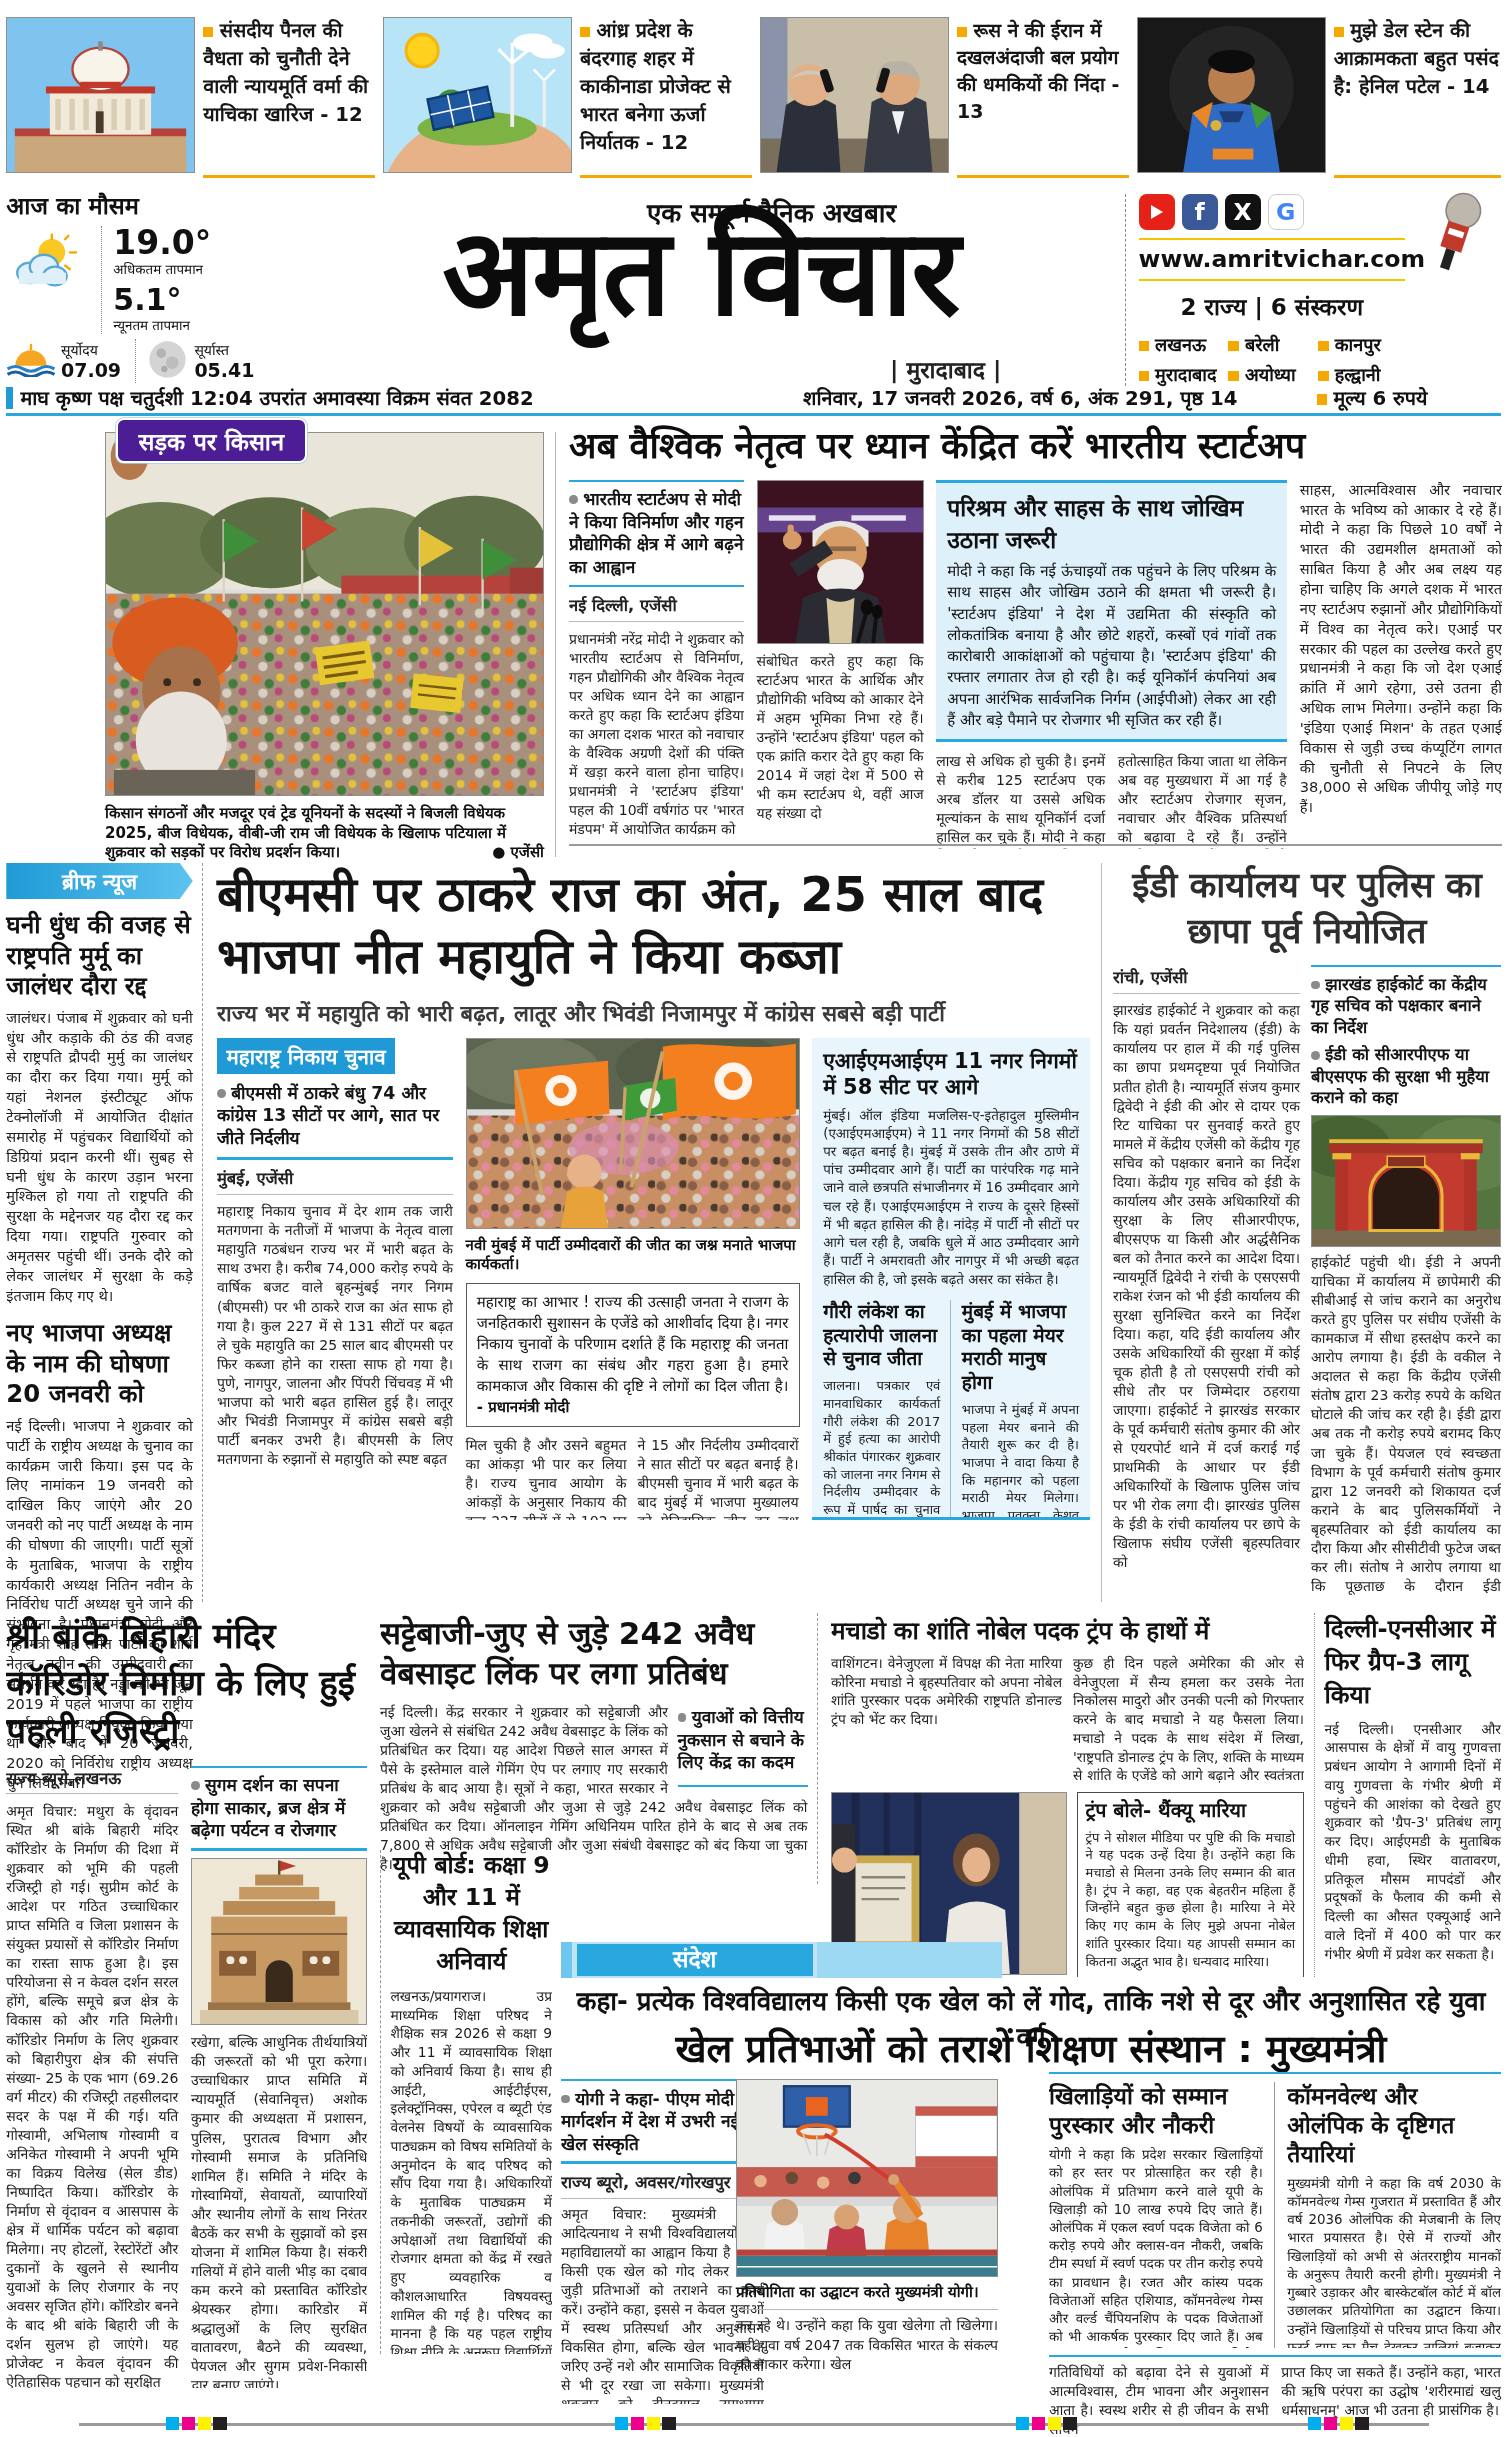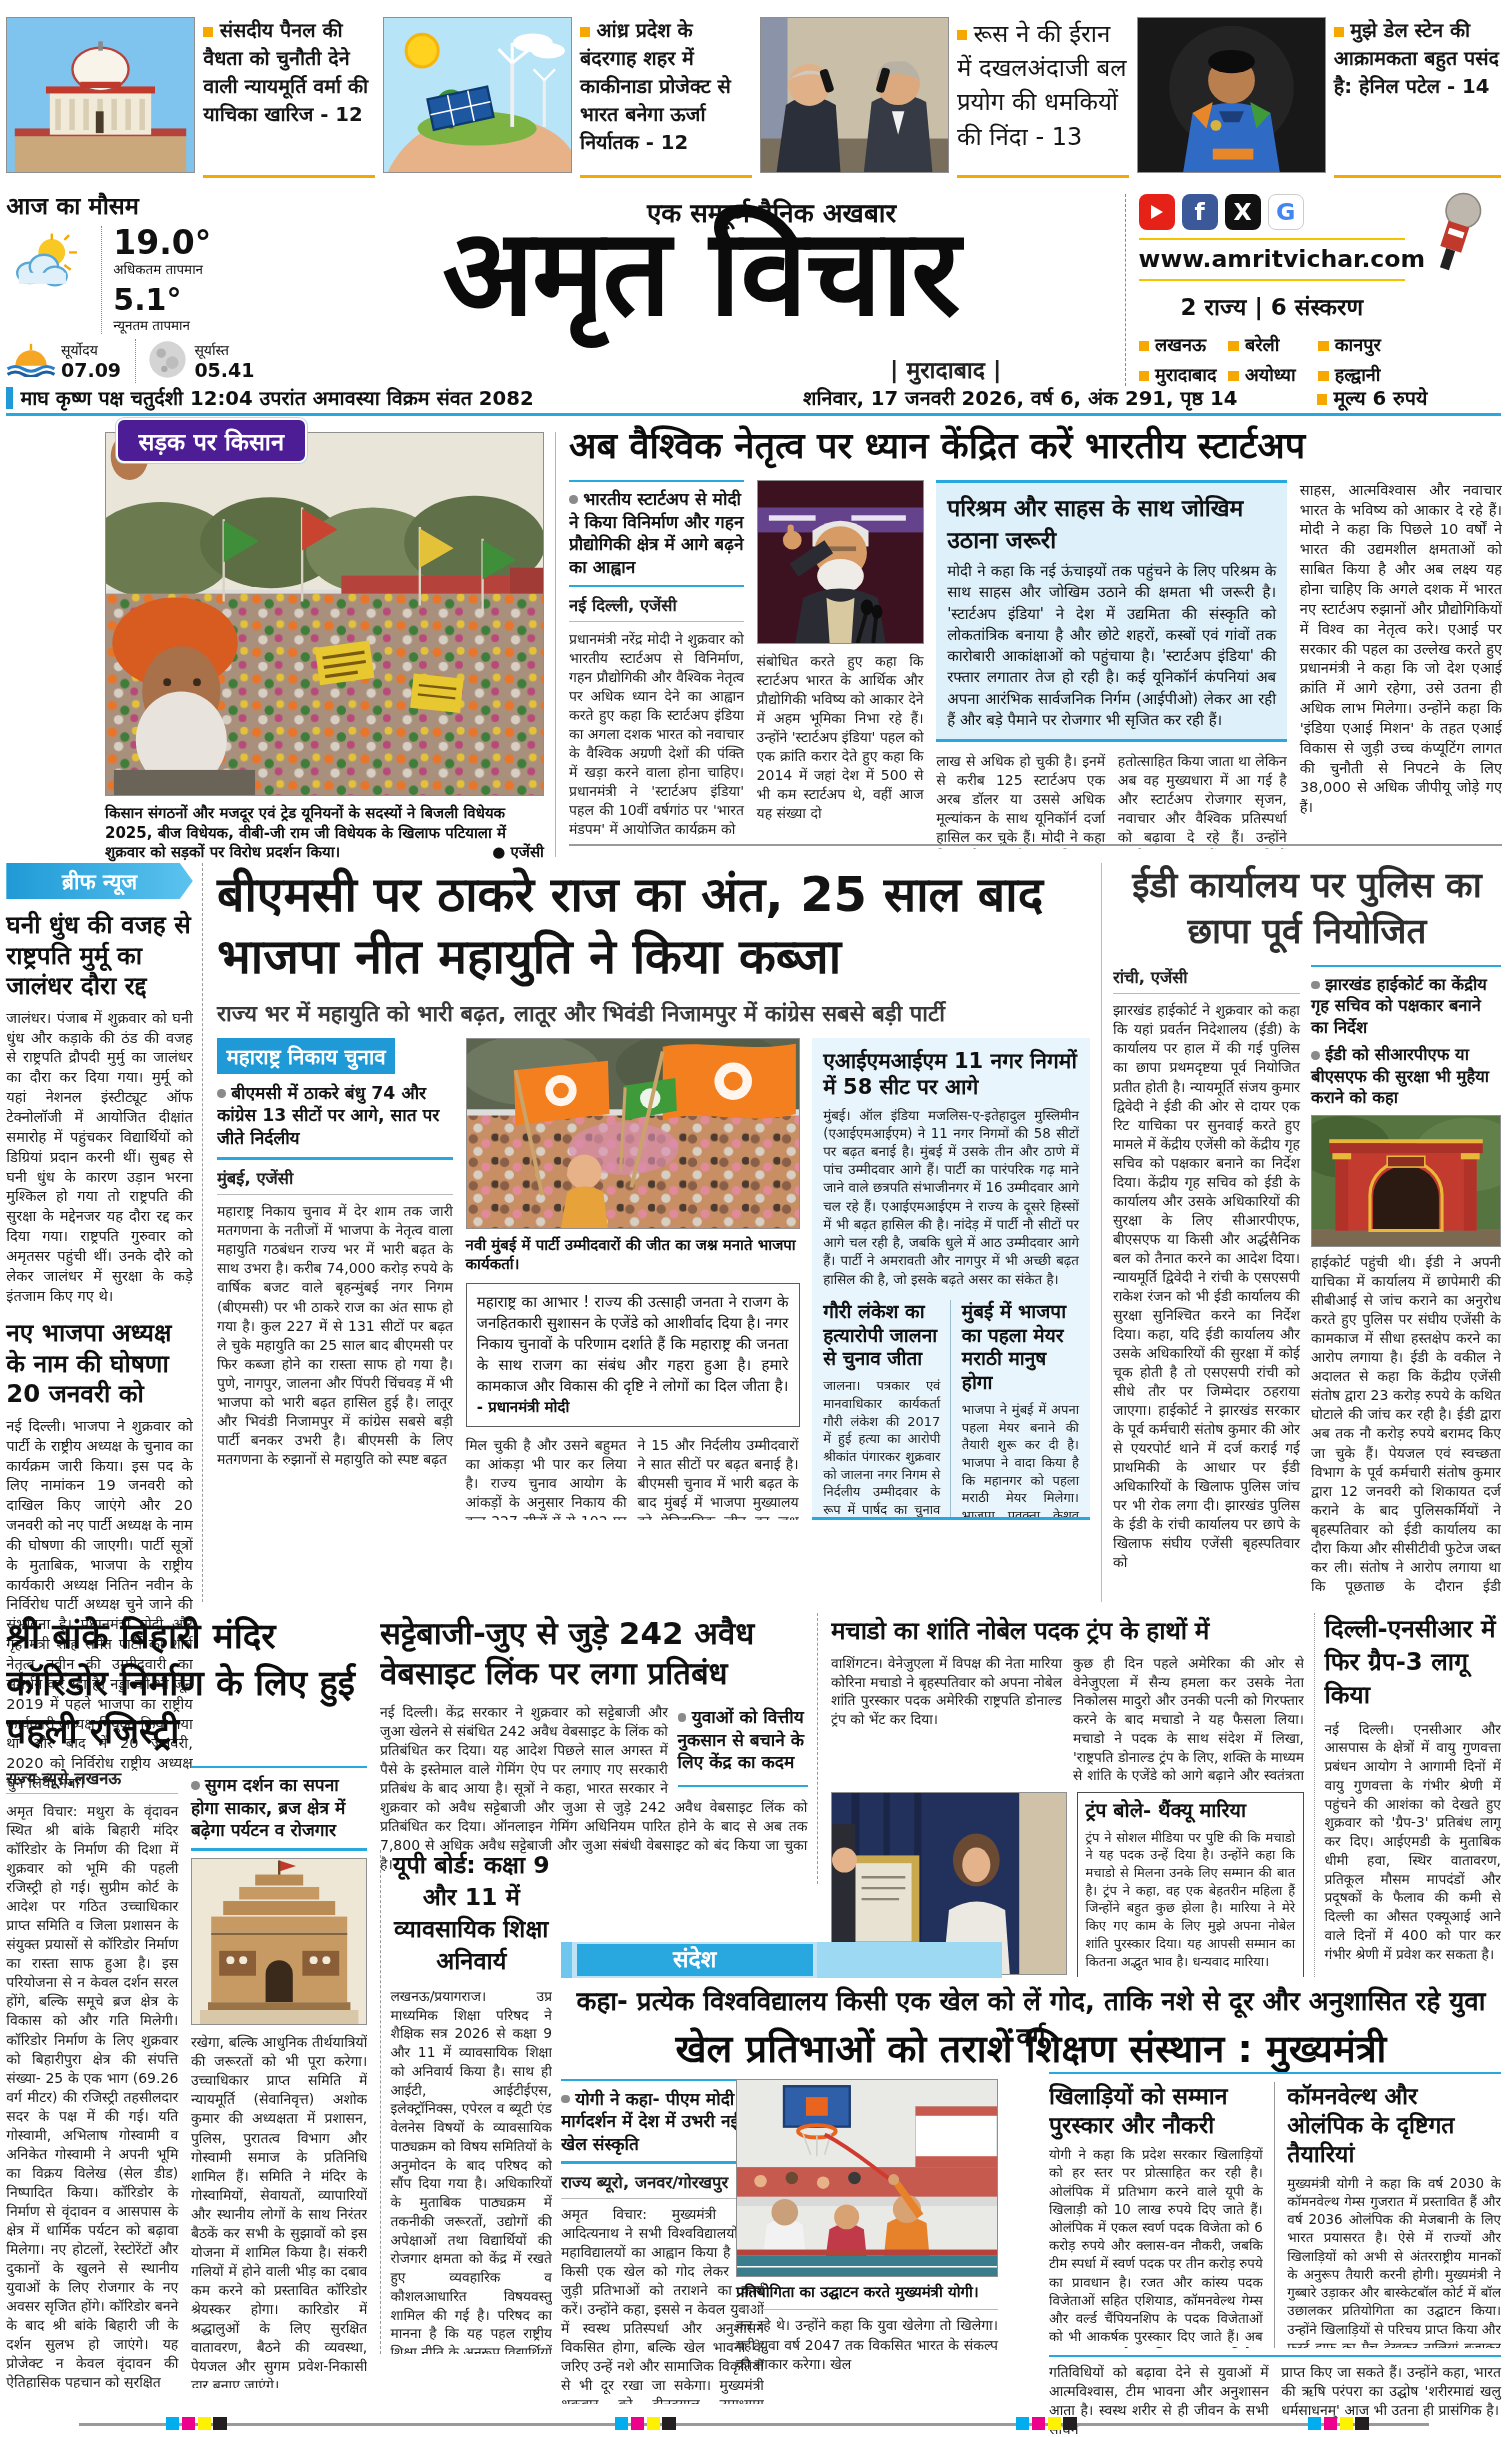--- a/index.html
+++ b/index.html
@@ -105,21 +105,21 @@
             <path d="M132,198 L142,108 Q176,88 212,108 L220,198 Z" fill="#353a45"></path>
             <circle cx="176" cy="84" r="28" fill="#dca97f"></circle>
             <path d="M148,80 Q150,60 166,56 L186,56 Q200,62 204,80 Q176,64 148,80 Z" fill="#b8b2a4"></path>
             <g transform="rotate(16 156 84)">
               <rect x="150" y="64" width="11" height="32" rx="4" fill="#151515"></rect>
             </g>
             <path d="M168,120 L184,120 L176,150 Z" fill="#f2f2f2"></path>
           </svg>
       </div>
       <div style="flex:1;border-bottom:3.2px solid #f5a800;padding-bottom:4.7px">
-        <div style="font-size:24px;font-weight:400;line-height:1.42;color:#161616"><span class="osq"></span><span>रूस ने की ईरान में दखलअंदाजी बल प्रयोग की धमकियों की निंदा</span> <span>- 13</span></div>
+        <div style="font-size:19px;font-weight:700;line-height:1.42;color:#161616"><span class="osq"></span><span>रूस ने की ईरान में दखलअंदाजी बल प्रयोग की धमकियों की निंदा</span> <span>- 13</span></div>
       </div>
     </div>
 
     <div style="display:flex;width:364px;gap:7.9px">
       <div class="photo" style="width:189px;height:156px">
         <svg viewBox="0 0 240 198" preserveAspectRatio="none">
             <rect width="240" height="198" fill="#181818"></rect>
             <circle cx="120" cy="90" r="80" fill="#242424"></circle>
             <path d="M58,198 L70,122 Q120,96 170,122 L182,198 Z" fill="#2f6bc4"></path>
             <path d="M70,122 L96,108 L88,142 Z" fill="#e8862a"></path>
@@ -556,21 +556,21 @@
     <span style="width:11px;height:100%;background:#6fc6ee;margin-right:4.7px"></span>
     <span class="tabcyan" style="flex:0 0 236px;font-size:23px;line-height:31.5px;background:#29a8e0">संदेश</span>
     <span style="flex:1;height:100%;background:#9ed9f4;margin-left:4.7px"></span>
   </div>
   <div class="abs" style="left:561px;top:2021px;width:940px;font-size:38px;font-weight:800;text-align:center;white-space:nowrap;color:#0c0c0c">खेल प्रतिभाओं को तराशें शिक्षण संस्थान : मुख्यमंत्री</div>
 
   <div class="abs clip" style="left:561px;top:2079px;width:203px;height:325px">
     <div class="cyr"></div>
     <div class="bullhead" style="margin:6.3px 0"><span class="bdot"></span><span>योगी ने कहा- पीएम मोदी के मार्गदर्शन में देश में उभरी नई खेल संस्कृति</span></div>
     <div class="cyr"></div>
-    <div class="dl" style="margin:6.3px 0 4.7px">राज्य ब्यूरो, जनवर/गोरखपुर</div>
+    <div class="dl" style="margin:6.3px 0 4.7px">राज्य ब्यूरो, अवसर/गोरखपुर</div>
     <div class="gr"></div>
     <div class="bt" style="margin-top:6.3px">अमृत विचार: मुख्यमंत्री योगी आदित्यनाथ ने सभी विश्वविद्यालयों और महाविद्यालयों का आह्वान किया है कि वे किसी एक खेल को गोद लेकर उससे जुड़ी प्रतिभाओं को तराशने का कार्य करें। उन्होंने कहा, इससे न केवल युवाओं में स्वस्थ प्रतिस्पर्धा और अनुशासन विकसित होगा, बल्कि खेल भावना के जरिए उन्हें नशे और सामाजिक विकृतियों से भी दूर रखा जा सकेगा। मुख्यमंत्री शुक्रवार को दीनदयाल उपाध्याय गोरखपुर विश्वविद्यालय में आयोजित पूर्वी क्षेत्र अंतर विश्वविद्यालय महिला बास्केटबॉल प्रतियोगिता के उद्घाटन समारोह को संबोधित</div>
   </div>
 
   <div class="abs" style="left:736px;top:2079px;width:262px">
     <div class="photo" style="width:262px;height:198px">
       <svg viewBox="0 0 332 252" preserveAspectRatio="none">
           <rect width="332" height="252" fill="#e9e9e6"></rect>
           <rect x="228" y="34" width="104" height="78" fill="#fff" stroke="#bbb"></rect>
           <rect x="228" y="34" width="104" height="12" fill="#c65a4f"></rect>

